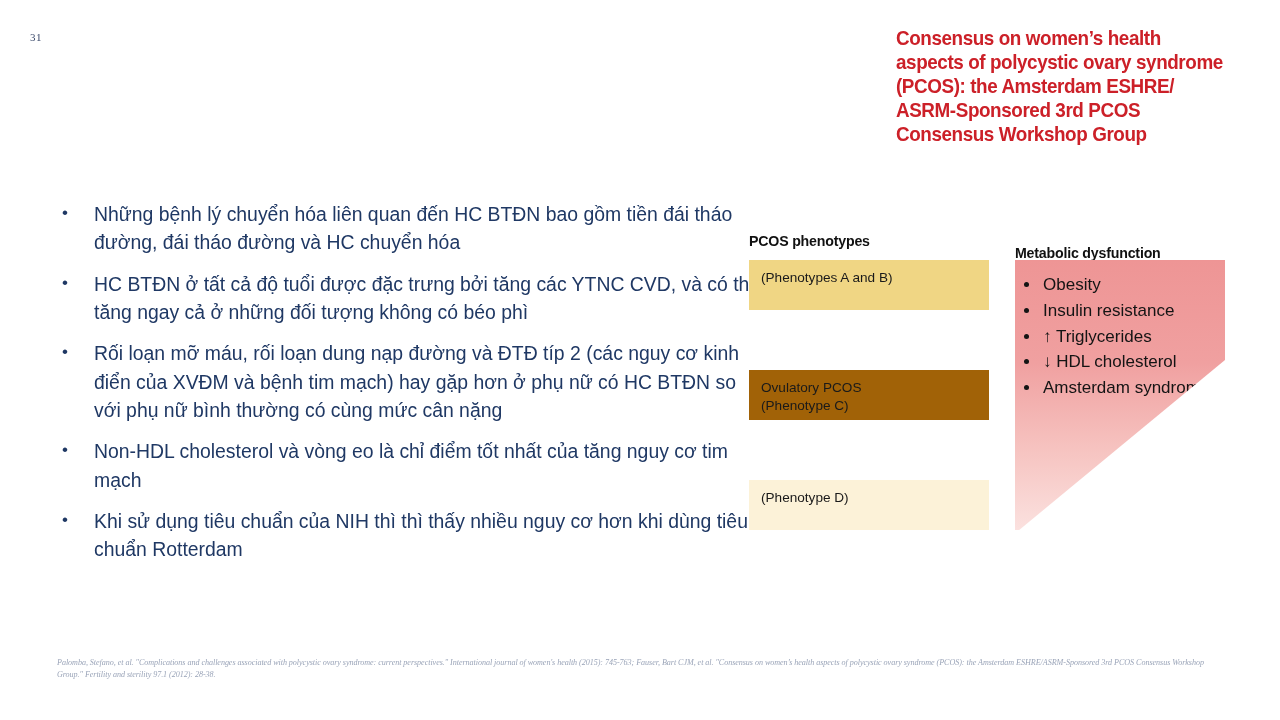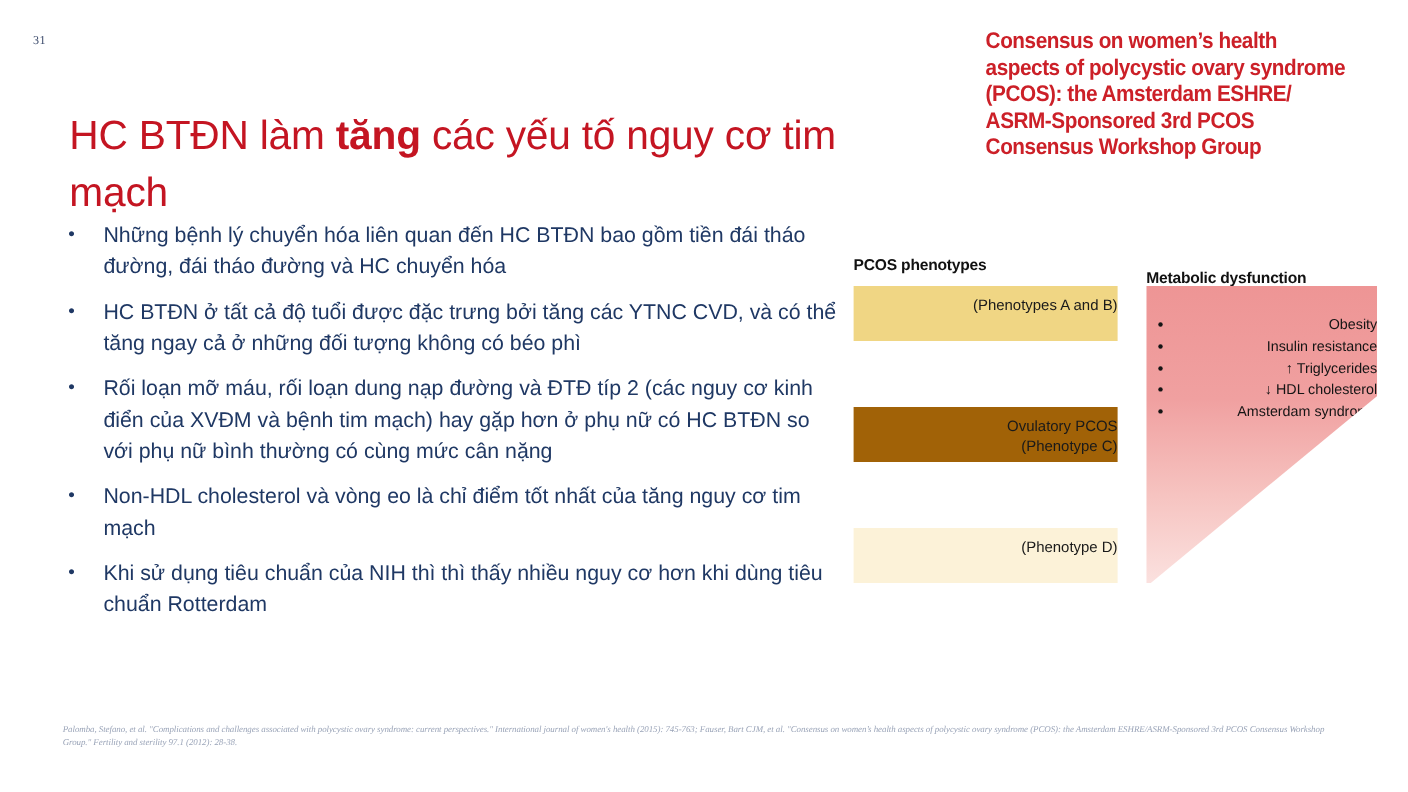--- a/index.html
+++ b/index.html
@@ -58,21 +58,21 @@
   }
   .bullet .dot{
     flex:0 0 32px;
     font-size:17px;
     line-height:1.52;
     color:#1F3864;
   }
   .bullet .btext{flex:1 1 auto;}
 
   
-  .diagram{position:absolute;left:766px;top:215px;width:500px;height:320px;text-align:right;}
+  .diagram{position:absolute;left:739px;top:215px;width:500px;height:320px;}
 
   .col-head{
     position:absolute;
     font-size:14.2px;font-weight:bold;color:#111;
     letter-spacing:-0.2px;
   }
   .head-pheno{left:10px;top:18px;}
   .head-meta{left:276px;top:18px;margin-top:12px;}
 
   .pbox{
@@ -84,23 +84,23 @@
   .pbox1{top:45px;height:50px;background:#F0D684;}
   .pbox2{top:155px;height:50px;background:#a16207;}
   .pbox3{top:265px;height:50px;background:#FCF2D8;}
 
   .wedge{
     position:absolute;left:276px;top:45px;width:210px;height:270px;
     background:linear-gradient(180deg,#EE9595 0%,#F0A0A0 38%,#F6C3C0 70%,#FBE1DF 100%);
     clip-path:polygon(0 0, 100% 0, 100% 37%, 2% 100%, 0 100%);
   }
   .wedge ul{
-    margin:0;padding:25px 0 0 26px;
+    margin:0;padding:12px 0 0 26px;
     list-style:disc;
-    font-size:13px;line-height:1.52;color:#141414;
+    font-size:17px;line-height:1.52;color:#141414;
   }
   .wedge li{padding-left:2px;}
 
   
   .citation{
     position:absolute;left:57px;top:657px;width:1160px;
     font-family:"Liberation Serif", serif;
     font-style:italic;
     font-size:8.1px;
     line-height:1.52;
@@ -116,21 +116,20 @@
   <div class="slide-number">31</div>
 
   <div class="journal-header">
     <div>Consensus on women’s health</div>
     <div>aspects of polycystic ovary syndrome</div>
     <div>(PCOS): the Amsterdam ESHRE/</div>
     <div>ASRM-Sponsored 3rd PCOS</div>
     <div>Consensus Workshop Group</div>
   </div>
 
-  <h1 class="slide-title"><span>HC BTĐN làm </span><b>tăng</b><span> các yếu tố nguy cơ tim mạch</span></h1>
 
   <div class="bullets">
     <div class="bullet">
       <span class="dot">•</span>
       <span class="btext">Những bệnh lý chuyển hóa liên quan đến HC BTĐN bao gồm tiền đái tháo đường, đái tháo đường và HC chuyển hóa</span>
     </div>
     <div class="bullet">
       <span class="dot">•</span>
       <span class="btext">HC BTĐN ở tất cả độ tuổi được đặc trưng bởi tăng các YTNC CVD, và có thể tăng ngay cả ở những đối tượng không có béo phì</span>
     </div>

